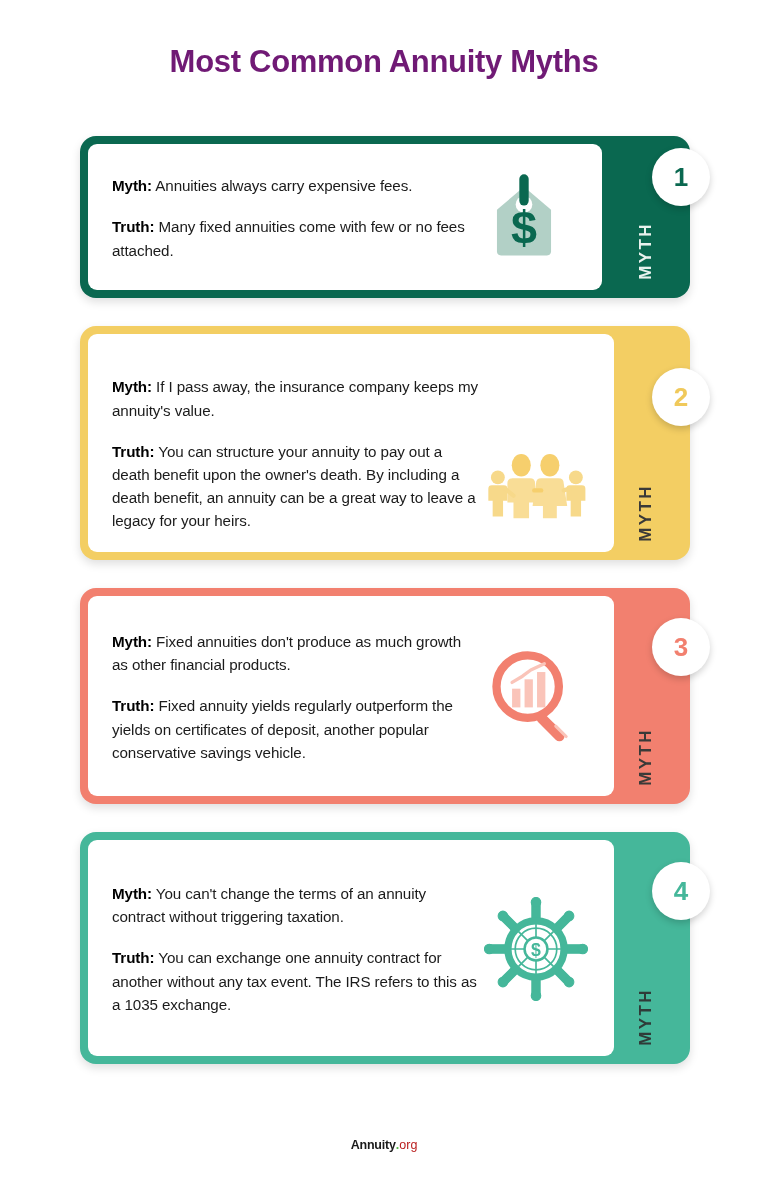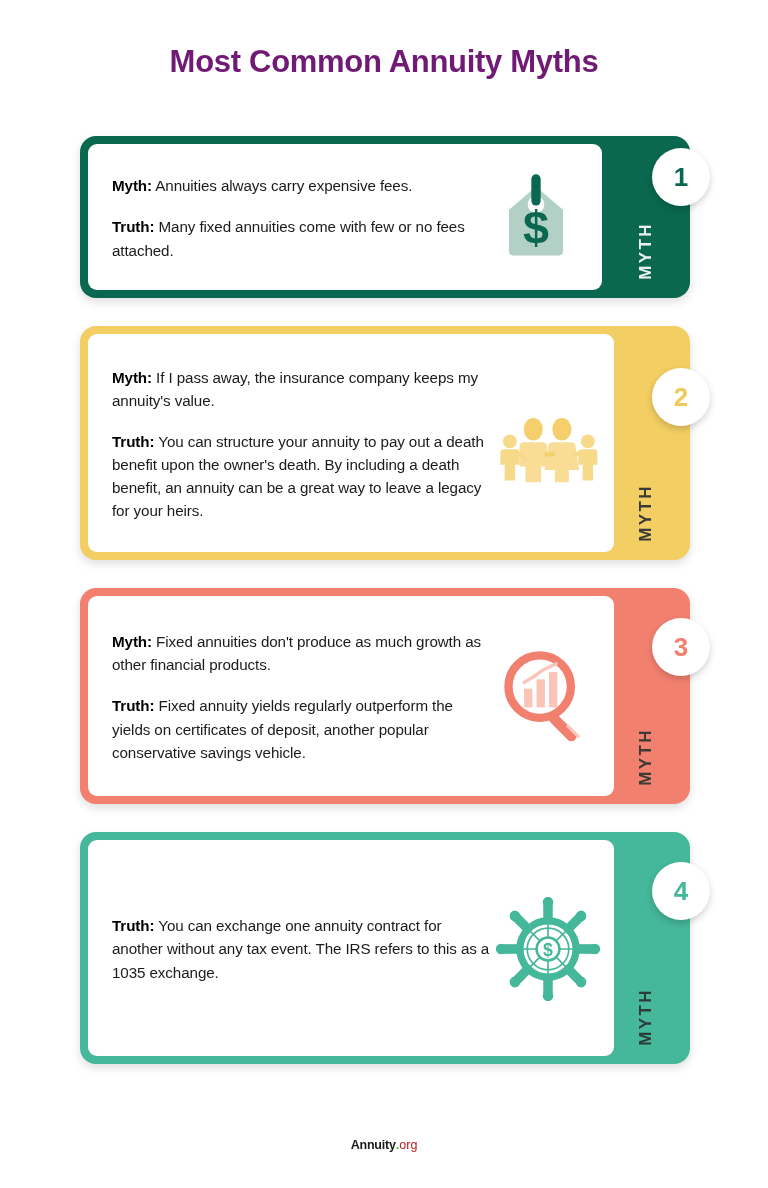--- a/index.html
+++ b/index.html
@@ -50,21 +50,21 @@
   }
 
   
   .panel {
     position: absolute;
     left: 8px;
     top: 8px;
     bottom: 8px;
     background: #ffffff;
     border-radius: 9px;
-    padding: 22px 14px 20px 24px;
+    padding: 22px 26px 20px 24px;
     display: flex;
     align-items: center;
   }
 
   .panel-text {
     flex: 1 1 auto;
     min-width: 0;
   }
 
   .line {
@@ -124,21 +124,21 @@
   }
   .icon-slot svg { width: 100%; height: 100%; display: block; }
 
   
   #card-1 { height: 162px; background: #0a6850; }
   #card-1 .panel { left: 8px; right: 88px; }
   #card-1 .badge { top: 12px; }
   #card-1 .myth-word { color: #e9f2ee; }
 
   #card-2 { height: 234px; background: #f3ce63; }
-  #card-2 .panel { left: 8px; right: 76px; }
+  #card-2 .panel { left: 8px; right: 76px; align-items: flex-end; }
   #card-2 .badge { top: 42px; }
   #card-2 .myth-word { color: #3a3a38; }
 
   #card-3 { height: 216px; background: #f2806f; }
   #card-3 .panel { left: 8px; right: 76px; }
   #card-3 .badge { top: 30px; }
   #card-3 .myth-word { color: #3a3a38; }
 
   #card-4 { height: 232px; background: #45b79a; }
   #card-4 .panel { left: 8px; right: 76px; }
@@ -259,20 +259,23 @@
       </div>
       <div class="rail">
         <span class="myth-word">MYTH</span>
       </div>
       <div class="badge" id="badge-3">3</div>
     </div>
 
     <div class="card" id="card-4">
       <div class="panel">
         <div class="panel-text">
+          <div class="line">
+            <b>Myth:</b><span> You can't change the terms of an annuity contract without triggering taxation.</span>
+          </div>
           <div class="line">
             <b>Truth:</b><span> You can exchange one annuity contract for another without any tax event. The IRS refers to this as a 1035 exchange.</span>
           </div>
         </div>
         <div class="icon-slot">
           <svg viewBox="0 0 100 100">
             <g stroke="#45b79a" fill="#45b79a">
               <g>
                 <g>
                   <rect x="46" y="2" width="8" height="22" rx="4"></rect>

